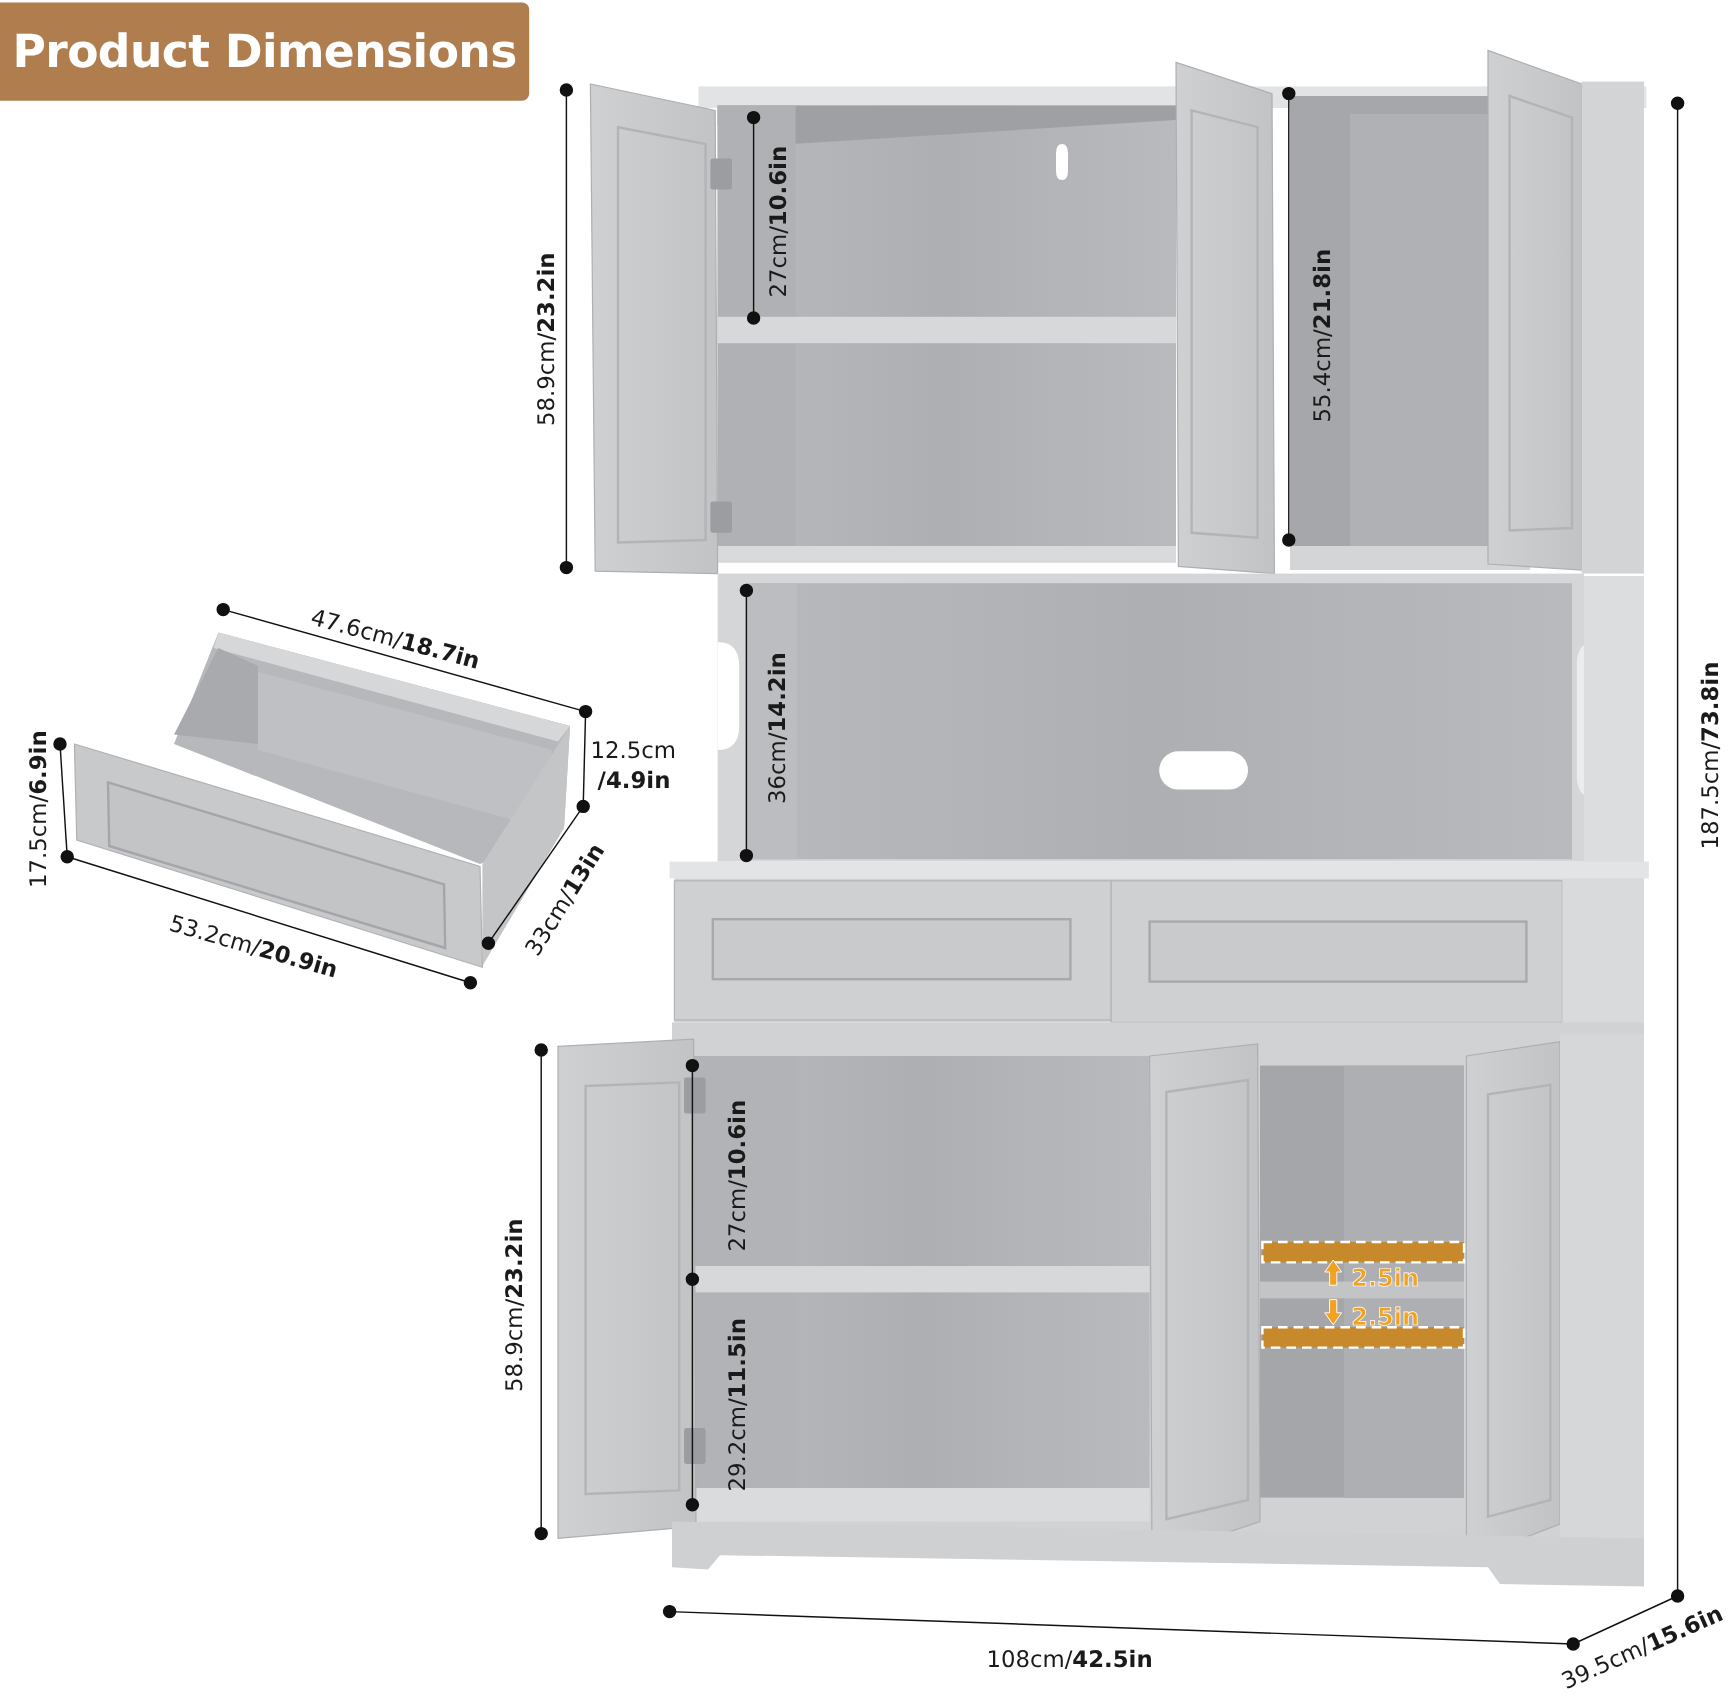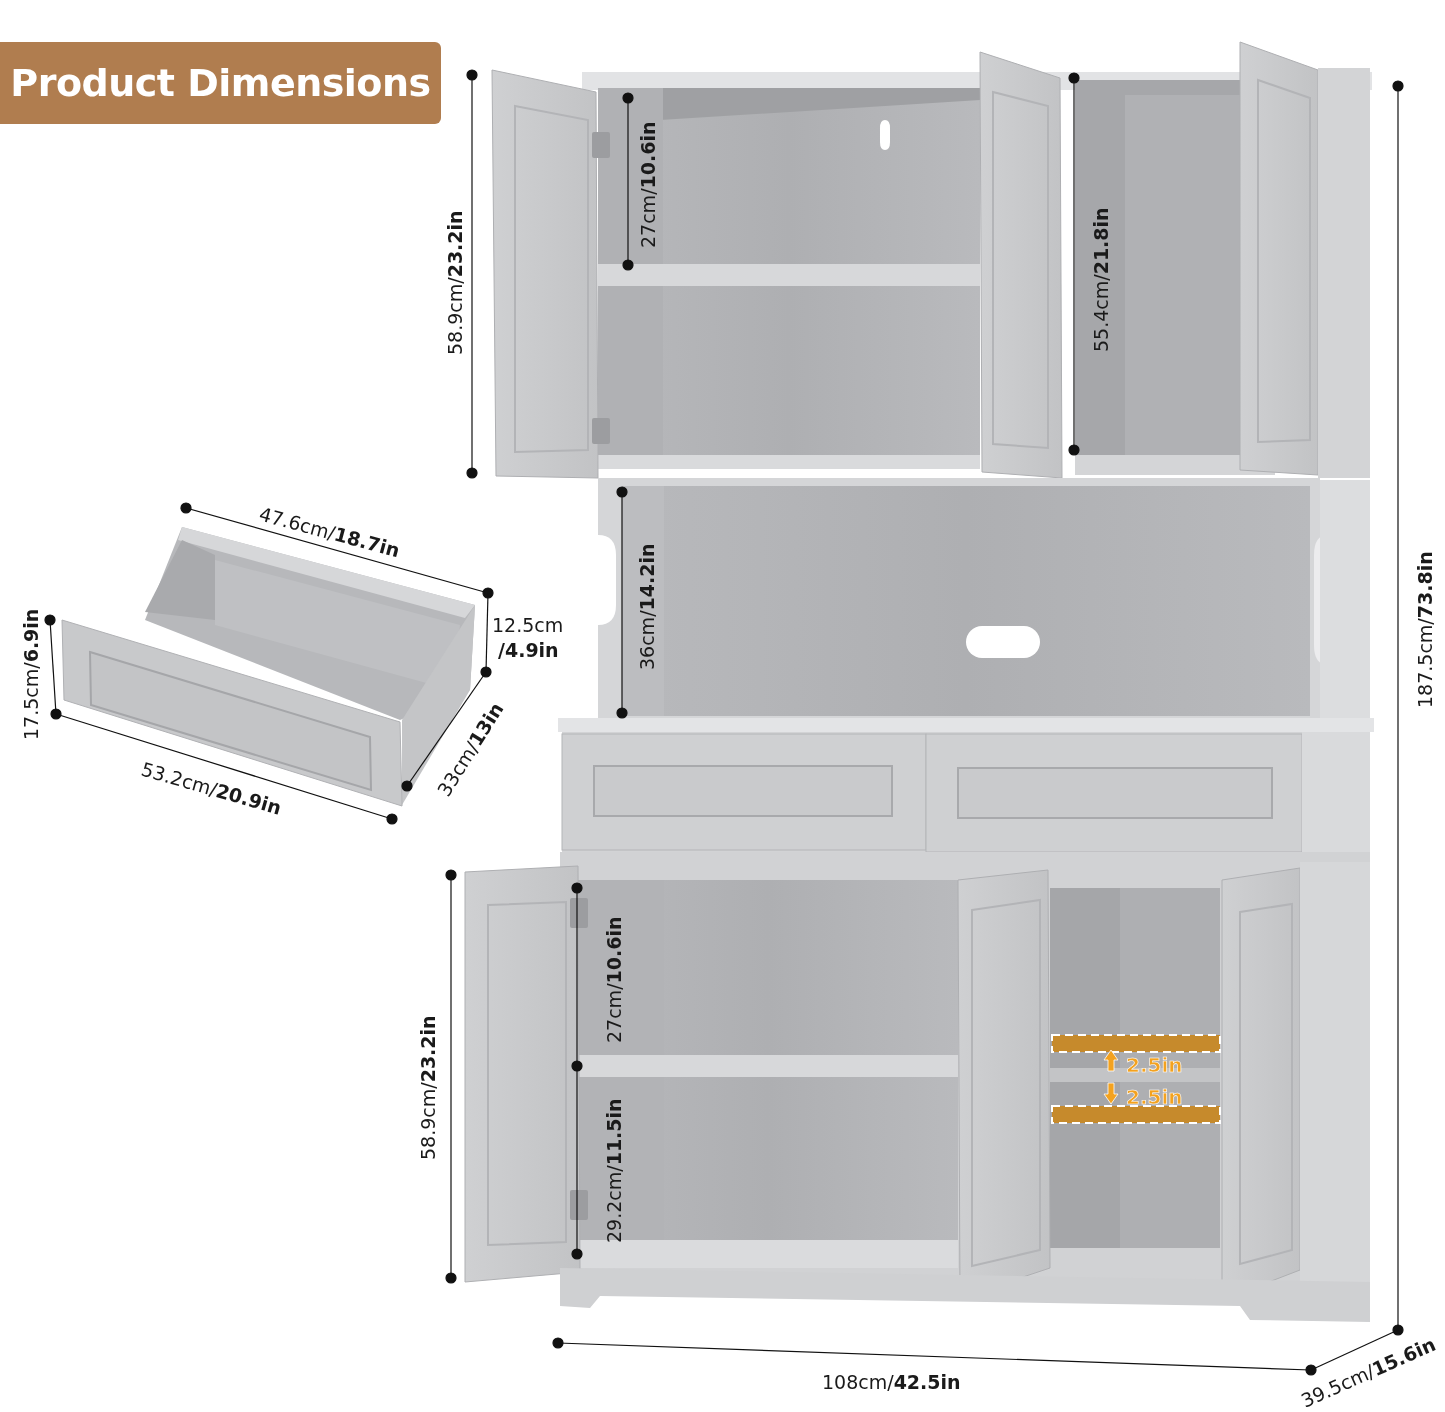--- a/index.html
+++ b/index.html
@@ -1,18 +1,18 @@
 <!DOCTYPE html>
 <html><head>
 <meta charset="utf-8">
 <style>
   html, body { margin:0; padding:0; background:#ffffff; }
   body { width:1445px; height:1412px; position:relative; overflow:hidden; font-family:"Liberation Sans", sans-serif; }
   .abs { position:absolute; }
-  .title-badge { left:0; top:2px; width:441px; height:82px; background:#b07d4f; border-radius:0 6px 6px 0; display:flex; align-items:center; justify-content:center;margin-top:40px; }
+  .title-badge { left:0; top:2px; width:441px; height:82px; background:#b07d4f; border-radius:0 6px 6px 0; display:flex; align-items:center; justify-content:center; }
   .title-badge span { color:#fff; font-size:38px; font-weight:bold; font-family:"DejaVu Sans", sans-serif; letter-spacing:-0.5px; }
   svg.stage { position:absolute; left:0; top:0; }
   .lbl { font-family:"DejaVu Sans", sans-serif; font-size:19px; fill:#1a1a1a; }
   .lbl tspan.b { font-weight:bold; }
   .orange { font-family:"DejaVu Sans", sans-serif; font-size:20px; font-weight:bold; fill:#f3a21f; stroke:#ffffff; stroke-width:0.6px; }
 </style>
 </head>
 <body>
 
 <div class="abs title-badge">

